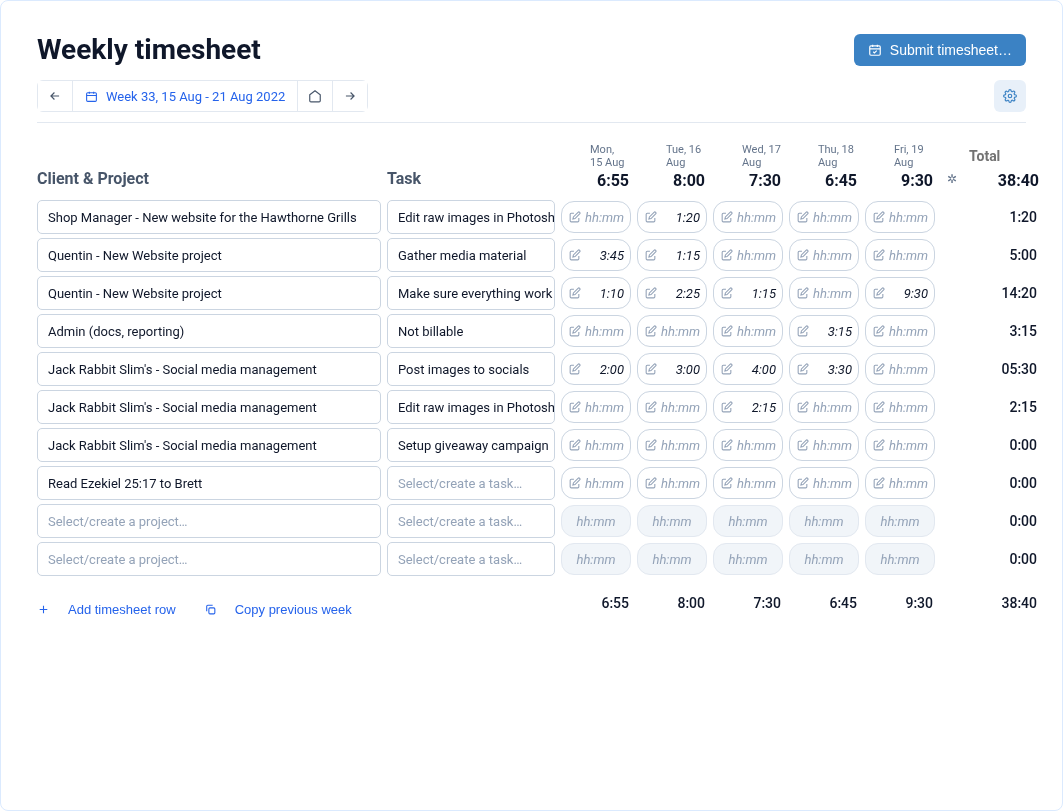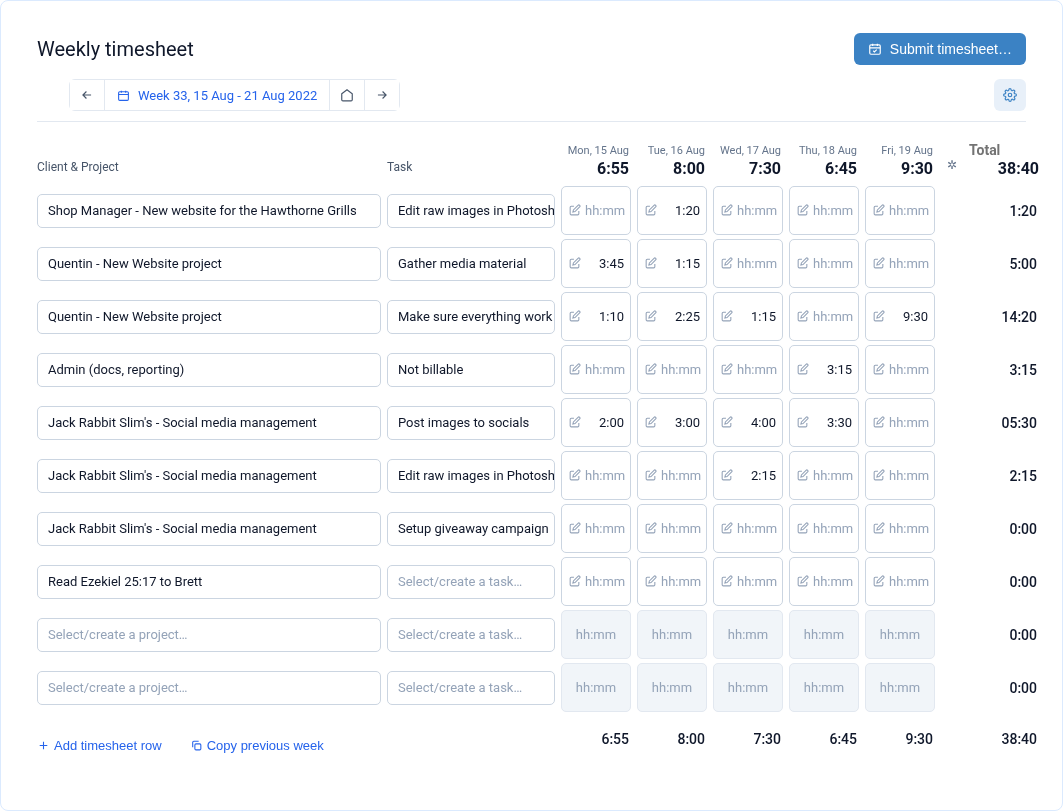--- a/index.html
+++ b/index.html
@@ -17,42 +17,41 @@
       padding: 32px 36px;
       background: #fff;
     }
     .header-row {
       display: flex;
       justify-content: space-between;
       align-items: center;
       margin-bottom: 14px;
     }
     .page-title {
-      font-size: 20px;
-      font-weight: 400;
+      font-size: 28px;
+      font-weight: 700;
       color: #0f172a;
     }
     .submit-btn {
       background: #3b82c4;
       color: #fff;
       border: none;
       border-radius: 6px;
       padding: 8px 14px;
       font-size: 14px;
       display: flex;
       align-items: center;
       gap: 8px;
       cursor: pointer;
     }
     .toolbar {
       display: flex;
       align-items: center;
       justify-content: space-between;
       margin-bottom: 10px;
-      margin-left: 32px;
     }
     .toolbar-left {
       display: flex;
       align-items: center;
       gap: 0;
       border: 1px solid #e2e8f0;
       border-radius: 6px;
       height: 32px;
     }
     .toolbar-btn {
@@ -98,33 +97,34 @@
     }
     .grid {
       display: grid;
       grid-template-columns: 344px 168px 70px 70px 70px 70px 70px 22px 70px;
       column-gap: 6px;
       align-items: center;
     }
     .col-hdr-top {
       font-size: 11px;
       color: #64748b;
-      text-align: right;
+      text-align: left;
       padding-right: 2px;
+      margin-left: 29px;
     }
     .col-hdr-bottom {
       font-size: 16px;
       font-weight: 700;
       color: #0f172a;
       text-align: right;
       padding-right: 2px;
     }
     .col-hdr-label {
-      font-size: 12px;
-      font-weight: 400;
+      font-size: 16px;
+      font-weight: 700;
       color: #475569;
       align-self: end;
       padding-bottom: 4px;
     }
     .total-hdr-top {
       font-size: 14px;
       font-weight: 700;
       color: #737373;
       text-align: left;
     }
@@ -151,29 +151,30 @@
       background: #fff;
       width: 100%;
       overflow: hidden;
       white-space: nowrap;
       text-overflow: ellipsis;
       display: flex;
       align-items: center;
     }
     .text-input.placeholder { color: #94a3b8; text-align: right; }
     .time-input {
-      height: 49px;
+      height: 32px;
       border: 1px solid #cbd5e1;
-      border-radius: 5px;
+      border-radius: 13px;
       background: #fff;
       display: flex;
       align-items: center;
       padding: 0 6px;
       gap: 4px;
       font-size: 13px;
+      font-style: italic;
     }
     .time-input.disabled {
       background: #f1f5f9;
       border-color: #e2e8f0;
       justify-content: center;
     }
     .time-input .edit-icon { color: #94a3b8; flex-shrink: 0; }
     .time-input .val {
       flex: 1;
       text-align: right;
@@ -194,21 +195,21 @@
       gap: 28px;
       margin-top: 14px;
     }
     .link-btn {
       background: none;
       border: none;
       color: #2563eb;
       font-size: 13px;
       display: flex;
       align-items: center;
-      gap: 4px;
+      gap: 18px;
       cursor: pointer;
     }
     .footer-totals {
       font-size: 14px;
       font-weight: 500;
       color: #0f172a;
       text-align: right;
       padding-right: 2px;
     }
     svg { display: block; }

